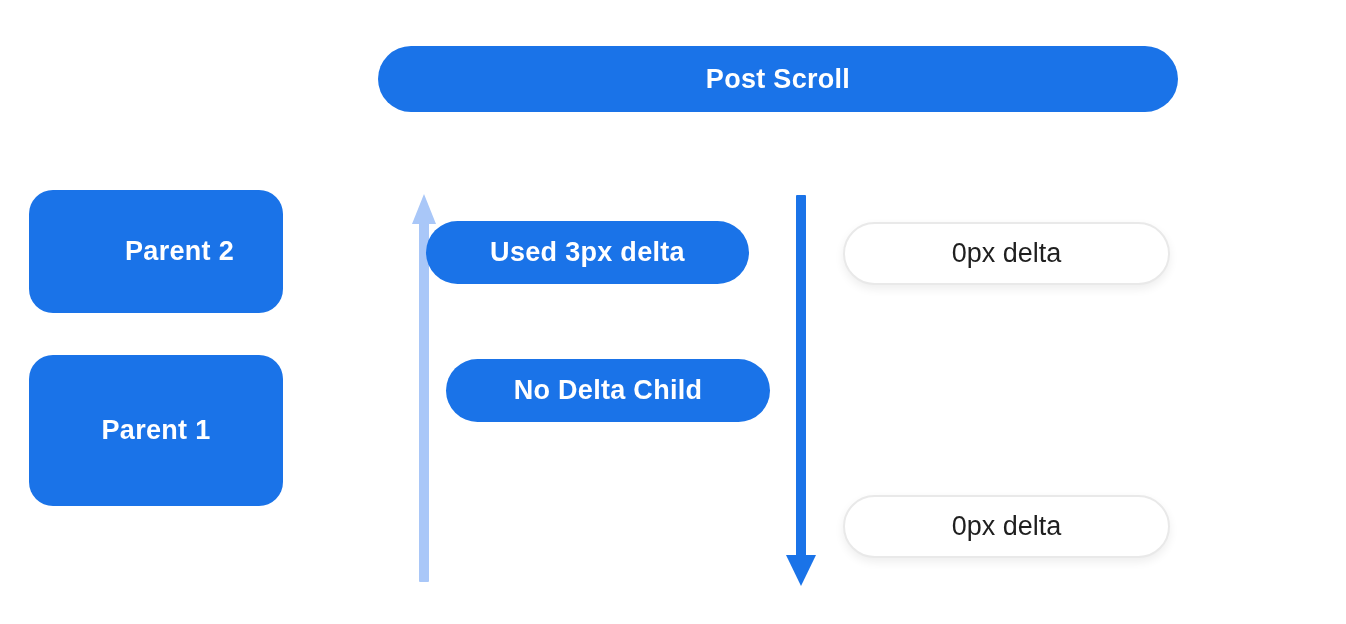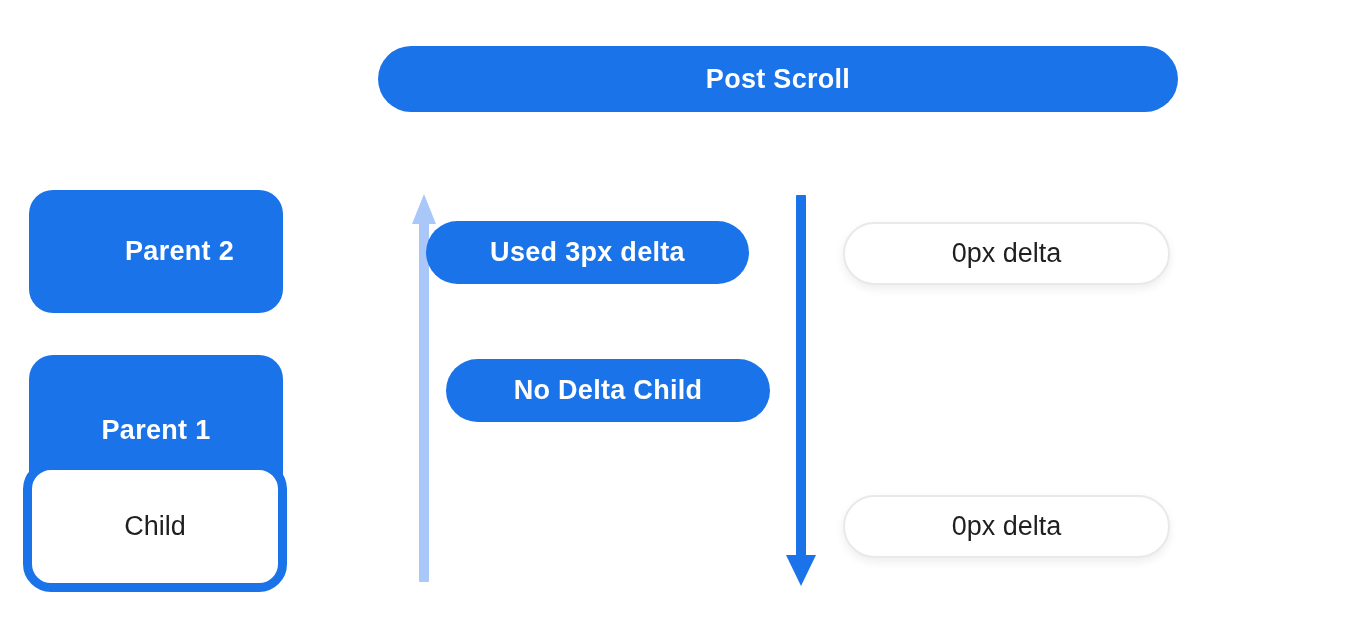--- a/index.html
+++ b/index.html
@@ -76,23 +76,20 @@
   <div class="pill blue-fill header-pill">
     <span>Post Scroll</span>
   </div>
 
   <div class="box blue-fill parent2-box">
     <span>Parent 2</span>
   </div>
   <div class="box blue-fill parent1-box">
     <span>Parent 1</span>
   </div>
-  <div class="box child-box">
-    <span>Child</span>
-  </div>
 
   <div class="up-arrow">
     <svg width="26" height="392" viewBox="0 0 26 392" aria-hidden="true">
       <polygon points="13,0 25,30 1,30"></polygon>
       <rect x="8" y="28" width="10" height="360" rx="1"></rect>
     </svg>
   </div>
 
   <div class="down-arrow">
     <svg width="30" height="392" viewBox="0 0 30 392" aria-hidden="true">

